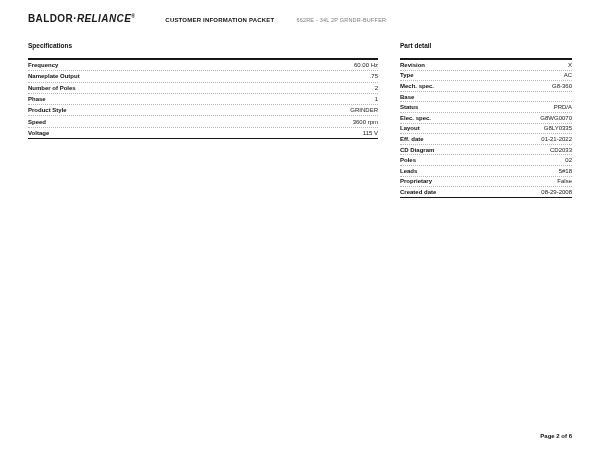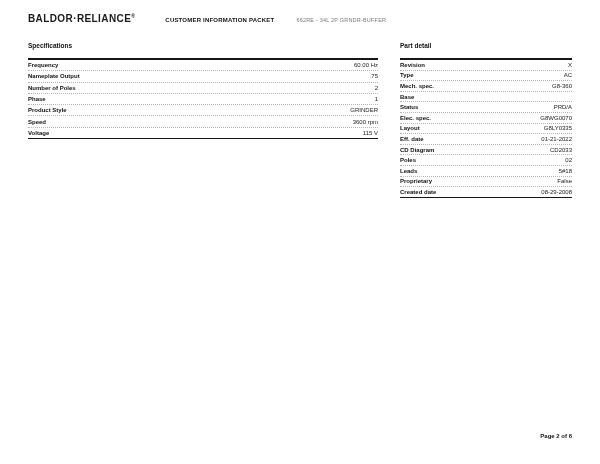--- a/index.html
+++ b/index.html
@@ -28,21 +28,21 @@
     align-items: baseline;
   }
   .logo {
     font-weight: 800;
     font-size: 10px;
     letter-spacing: 0.4px;
     color: #1a1a1a;
     white-space: nowrap;
     font-family: "Liberation Sans", sans-serif;
   }
-  .logo .brand-right { }
+  .logo .brand-right { font-style: italic; }
   .logo .tm {
     font-size: 5px;
     vertical-align: super;
     font-style: normal;
     font-weight: 700;
   }
   .doc-title {
     font-weight: 700;
     font-size: 6px;
     letter-spacing: 0.2px;

